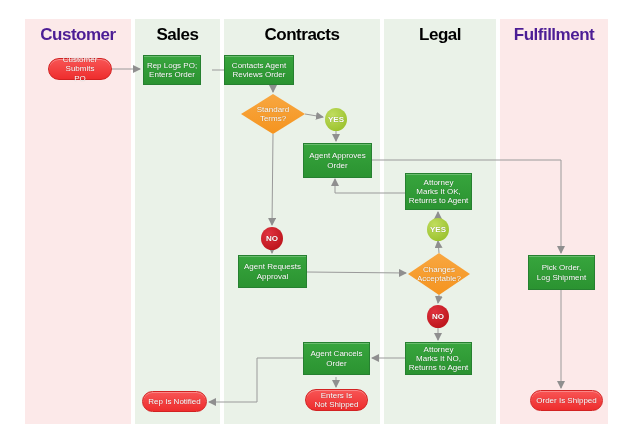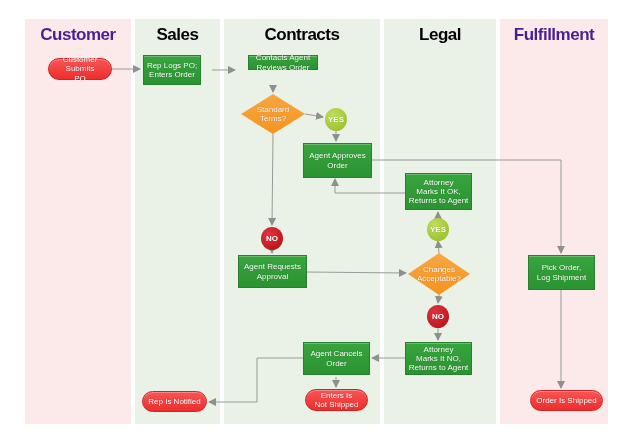--- a/index.html
+++ b/index.html
@@ -99,21 +99,21 @@
   <div class="node terminator" style="left:48px;top:58px;width:64px;height:22px">
     <span class="node-label">Customer Submits
 PO</span>
   </div>
 
   <div class="node process" style="left:143px;top:55px;width:58px;height:30px">
     <span class="node-label">Rep Logs PO;
 Enters Order</span>
   </div>
 
-  <div class="node process" style="left:248px;top:55px;width:70px;height:15px">
+  <div class="node process" style="left:224px;top:55px;width:70px;height:30px">
     <span class="node-label">Contacts Agent
 Reviews Order</span>
   </div>
 
   <div class="node decision" style="left:241px;top:94px;width:64px;height:40px">
     <span class="node-label">Standard
 Terms?</span>
   </div>
 
   <div class="node connector-circle circle-yes" style="left:325px;top:108px">

